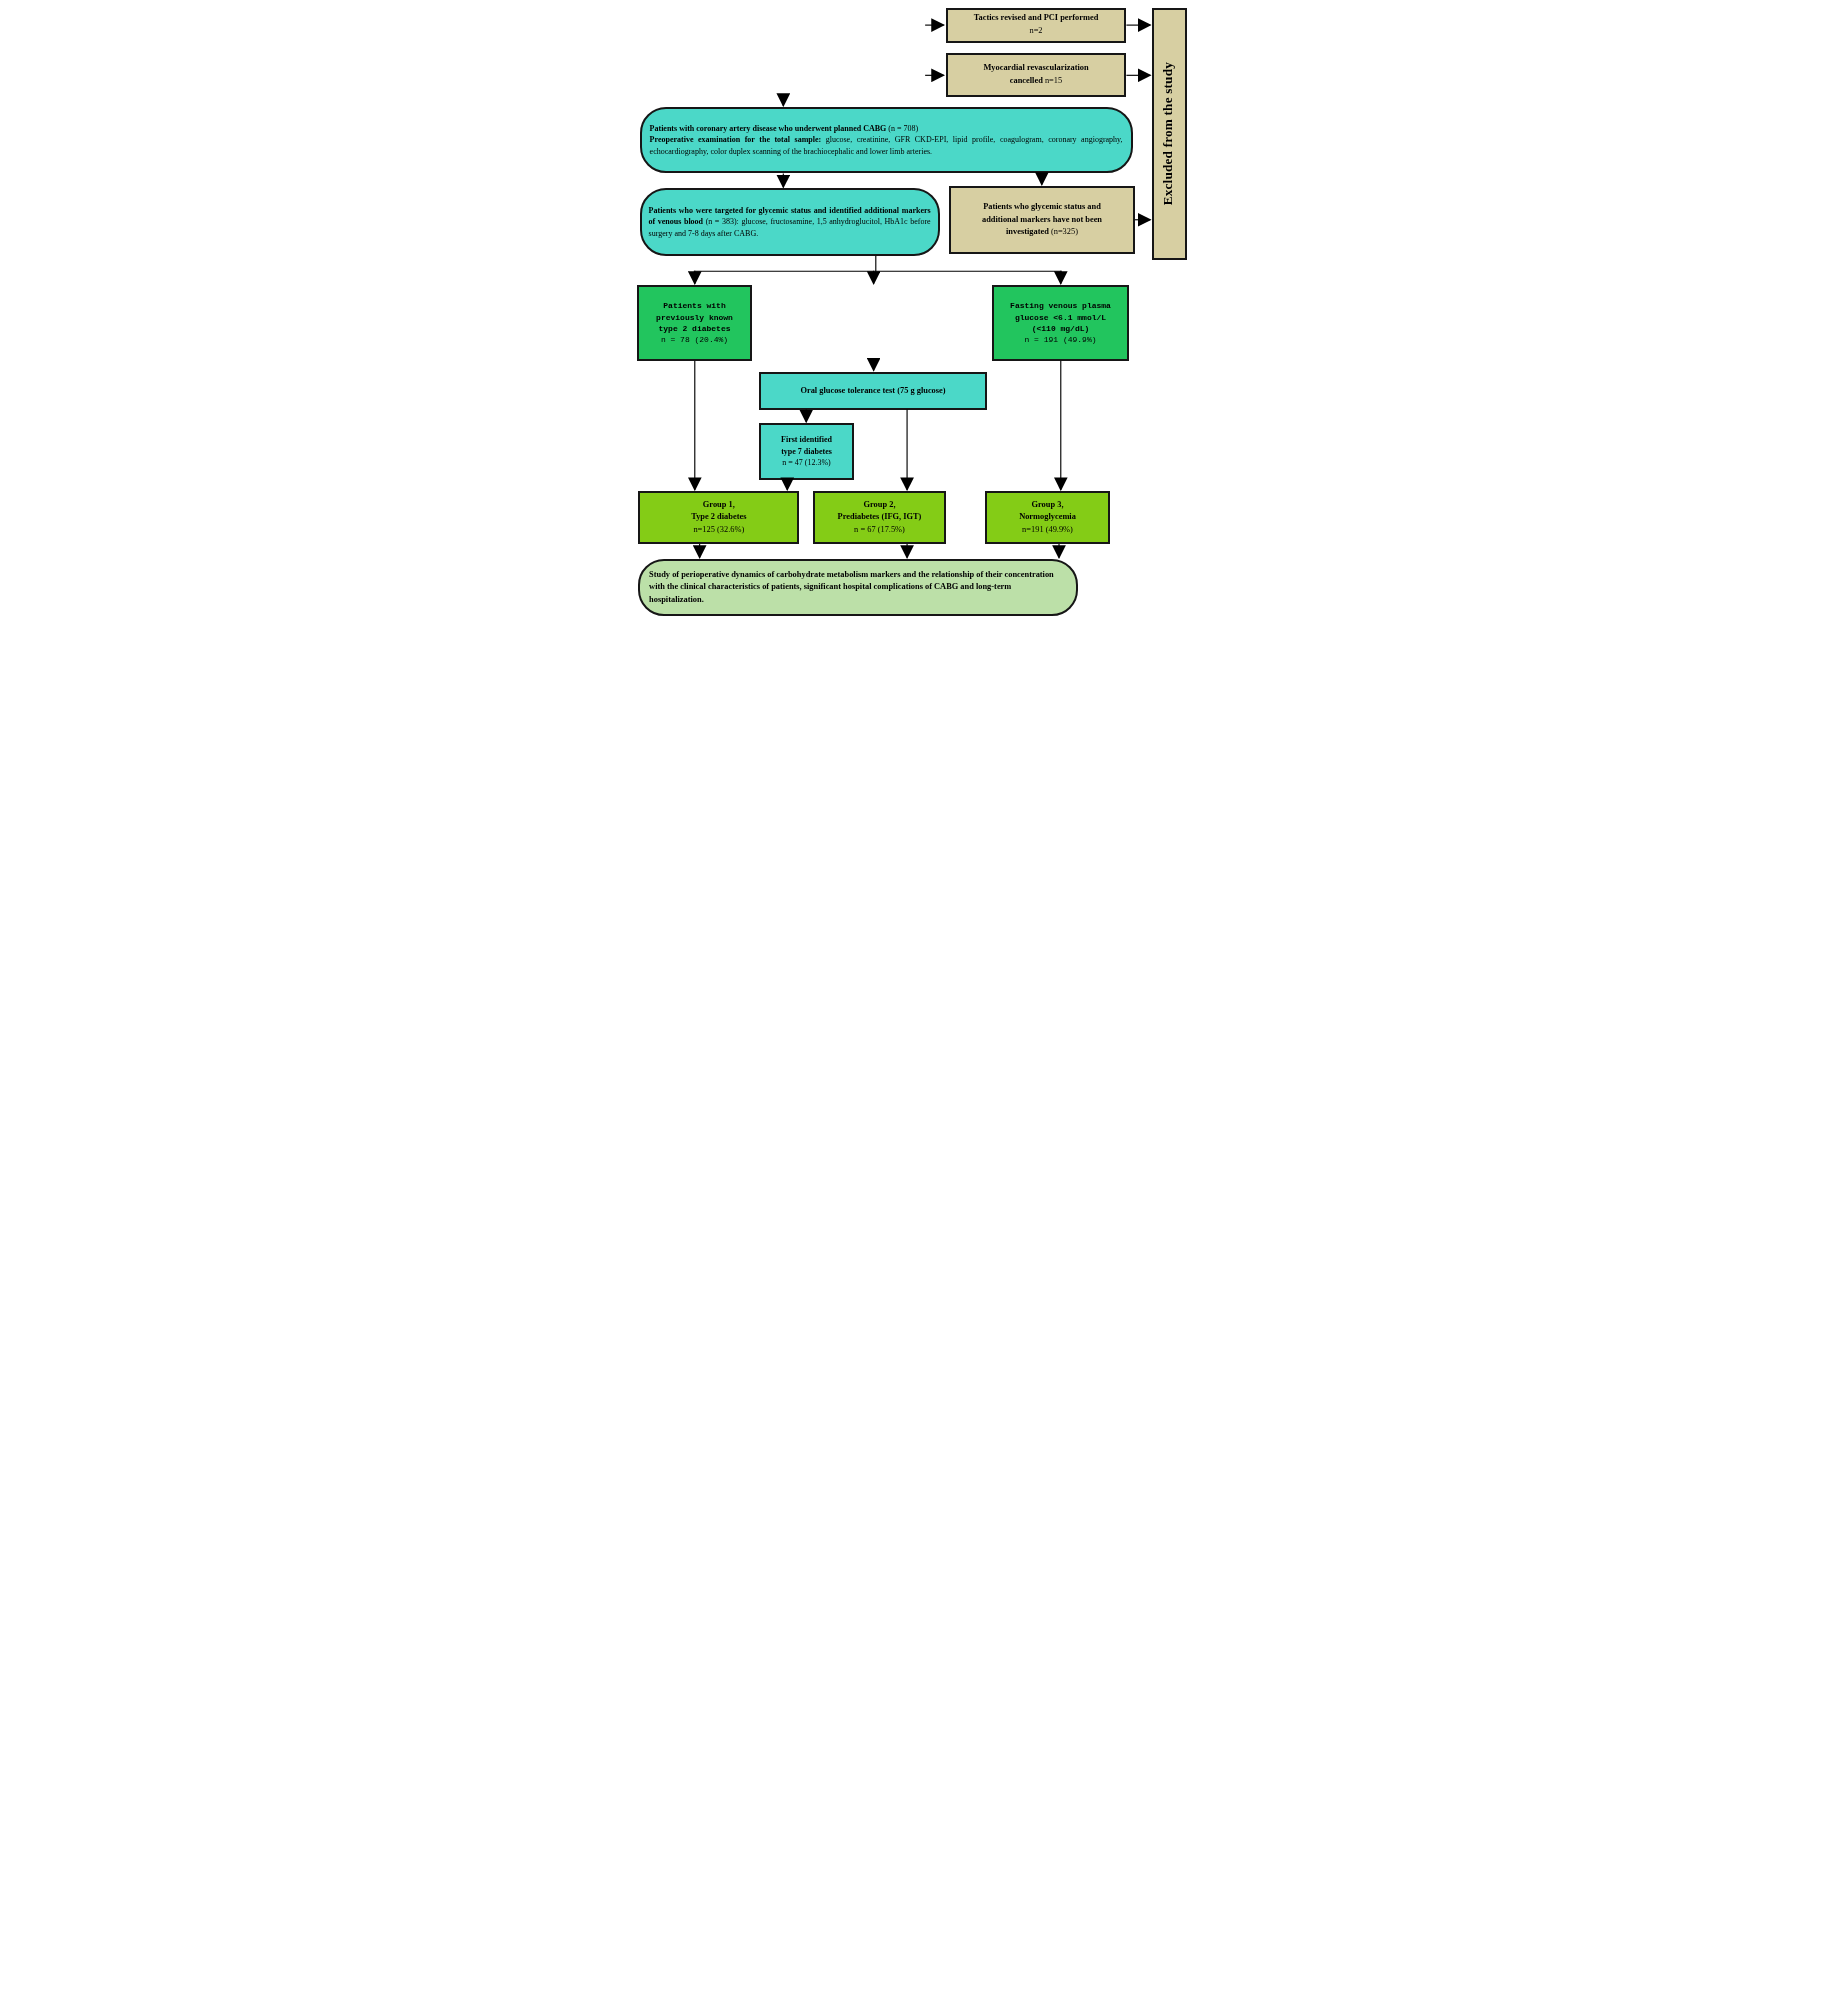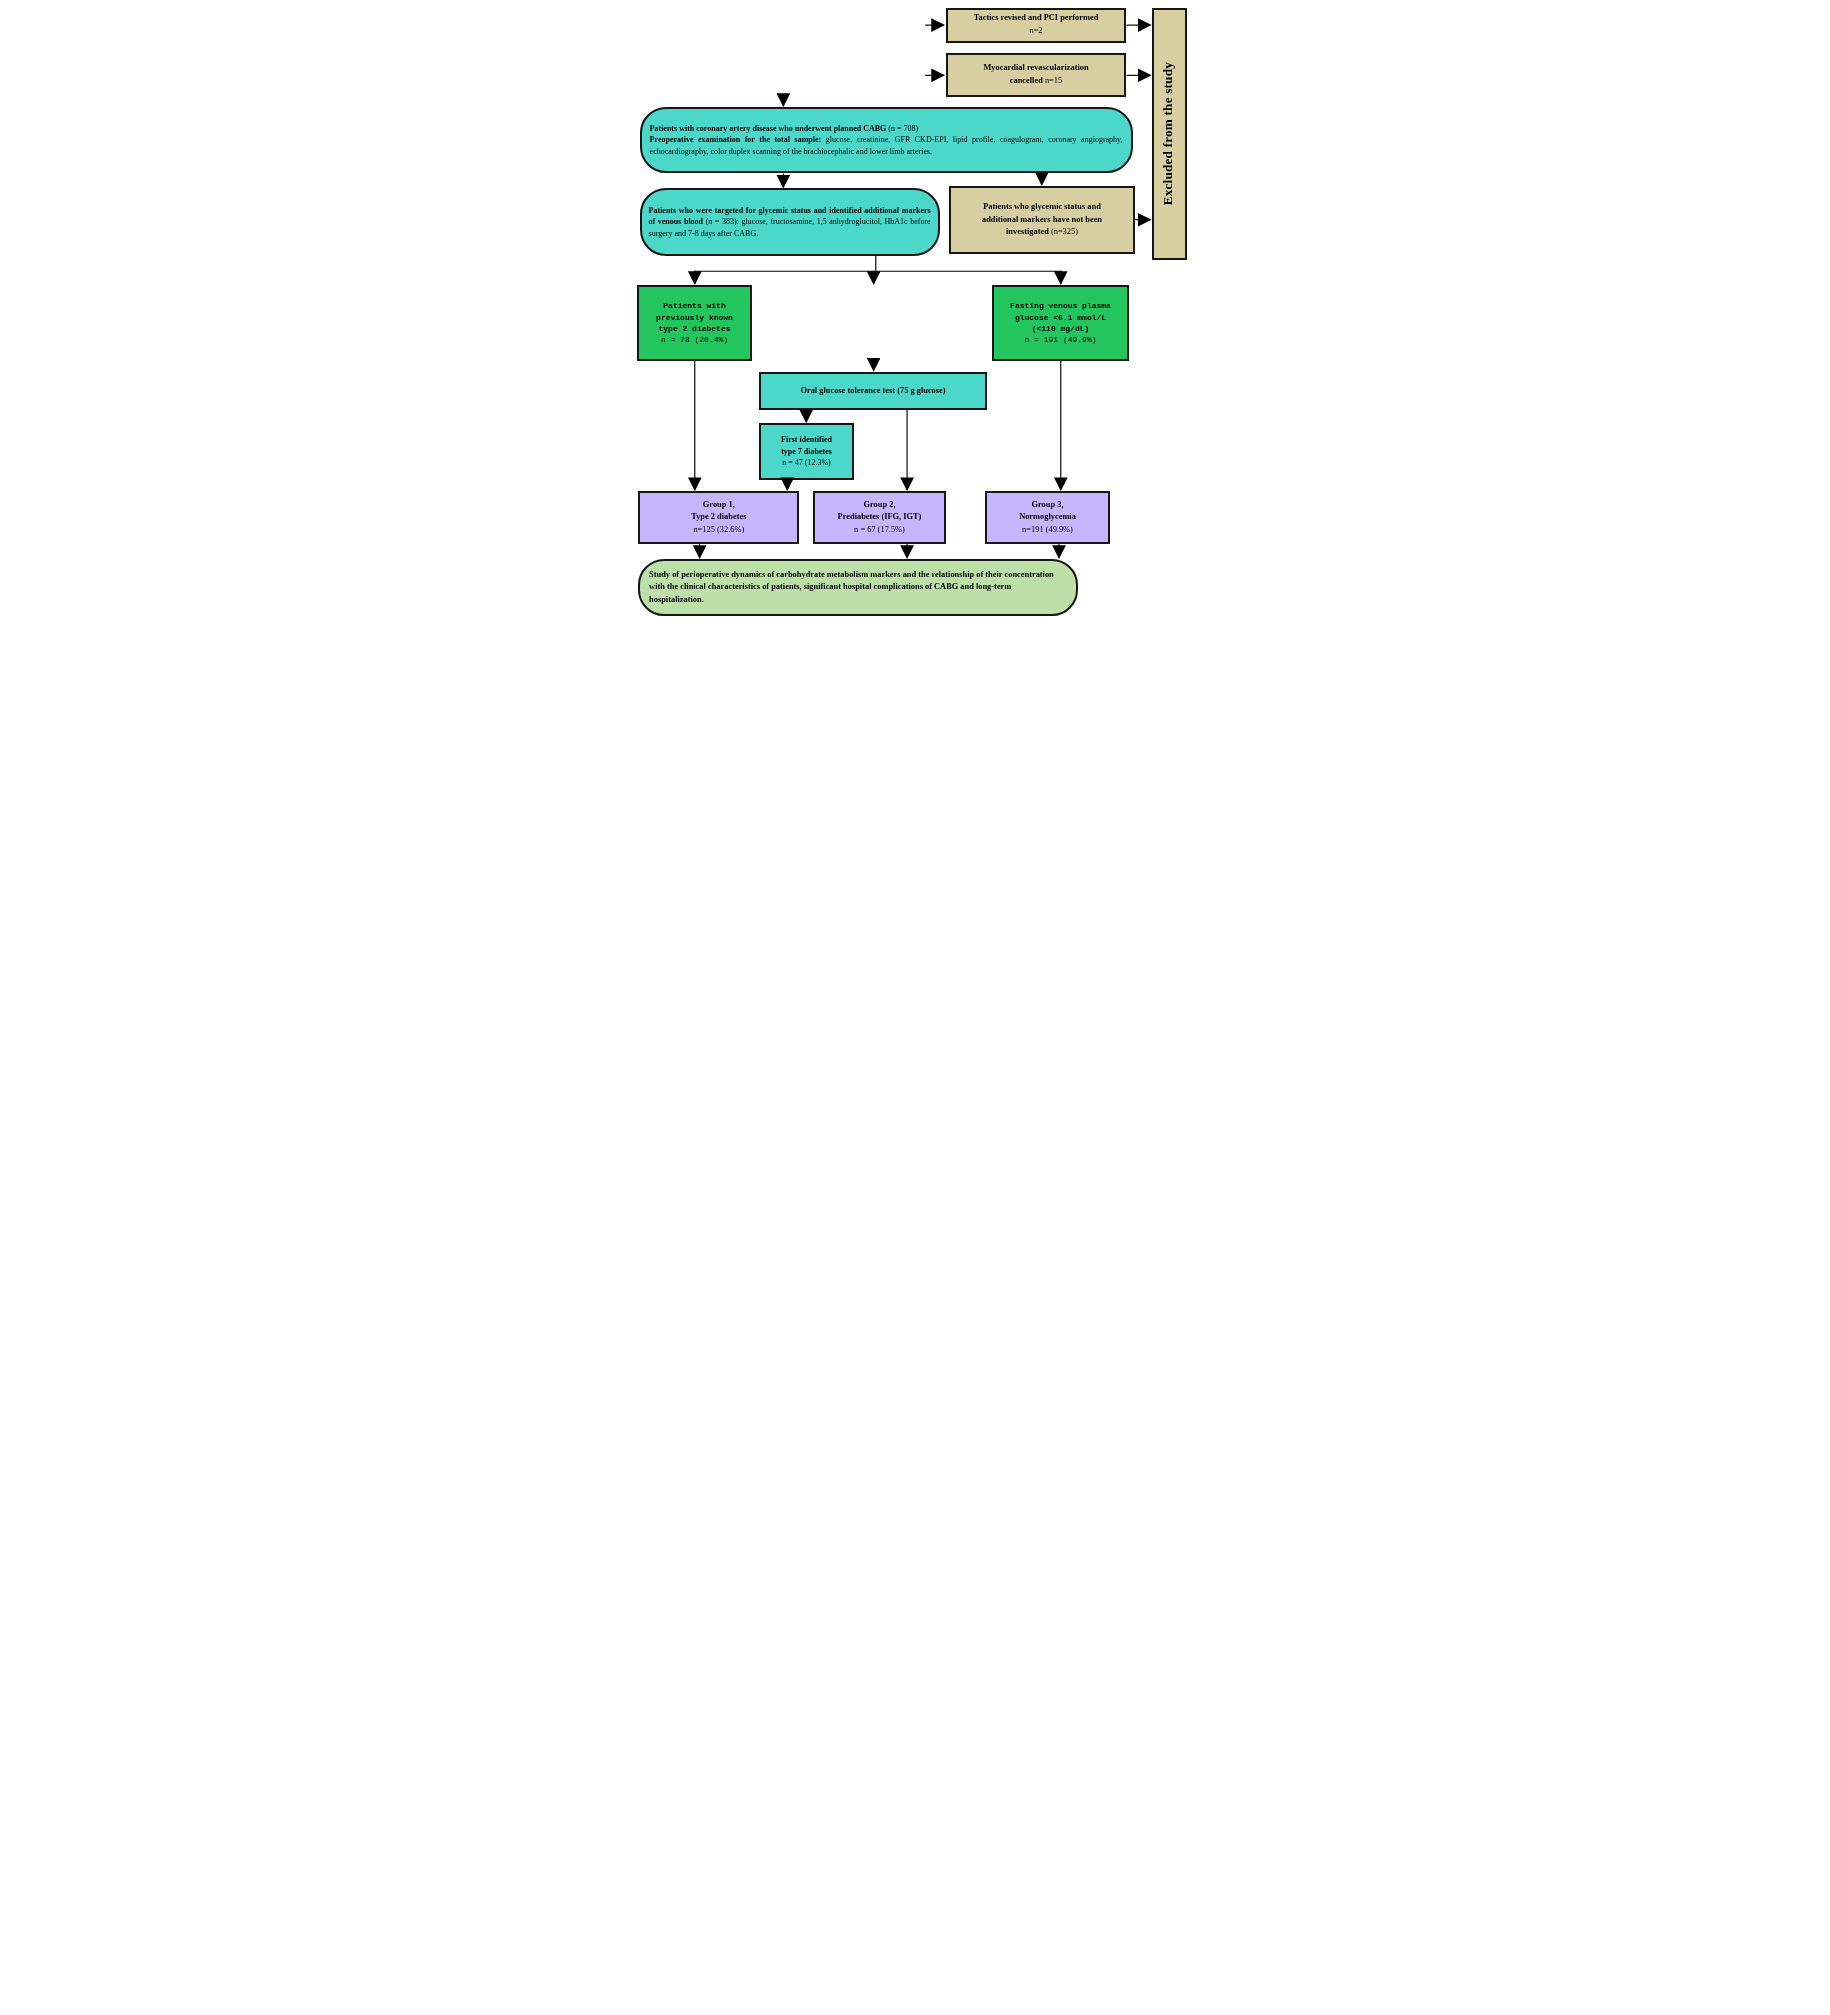--- a/index.html
+++ b/index.html
@@ -13,21 +13,21 @@
   .box {
     position:absolute;
     border:2.6px double #161616;
     display:flex; flex-direction:column;
     justify-content:center;
     padding:3.5px 6.2px;
   }
   .turq   { background:#4BD8C8; }
   .teal   { background:#22c55e;font-family:Liberation Mono, monospace; }
   .tan    { background:#D7CFA2; }
-  .yellow { background:#c4b5fd; }
+  .yellow { background:#84cc16; }
   .green  { background:#BCE0A8; }
 
   .center { text-align:center; }
   .justify { text-align:justify; }
   .b { font-weight:bold; }
   .pre { white-space:pre-line; }
 
   .fs18 { font-size:8px; line-height:1.42; }
   .fs19 { font-size:8.4px; line-height:1.5; }
 

